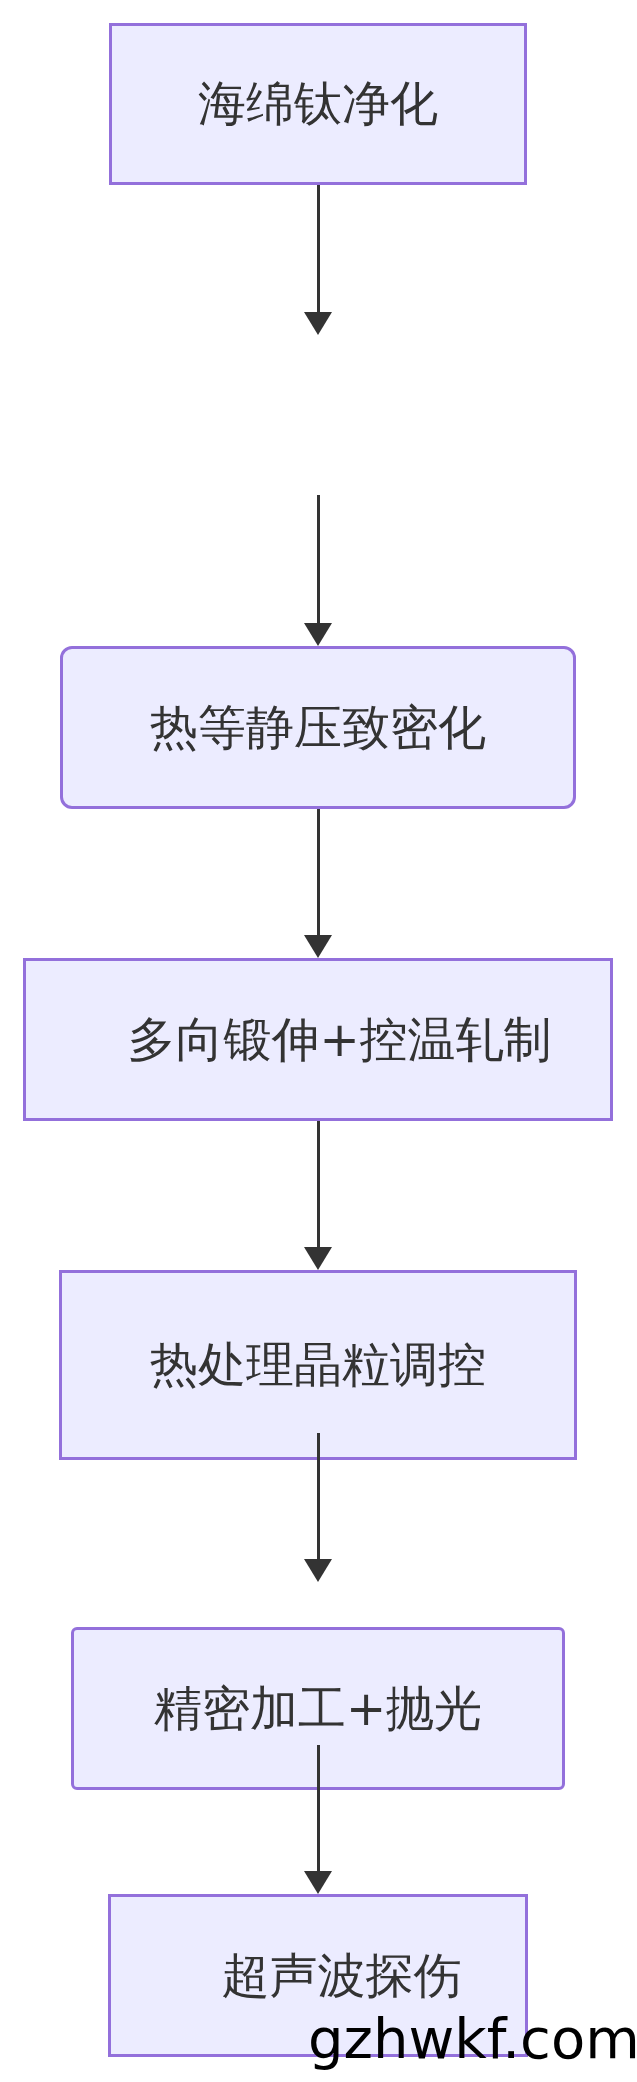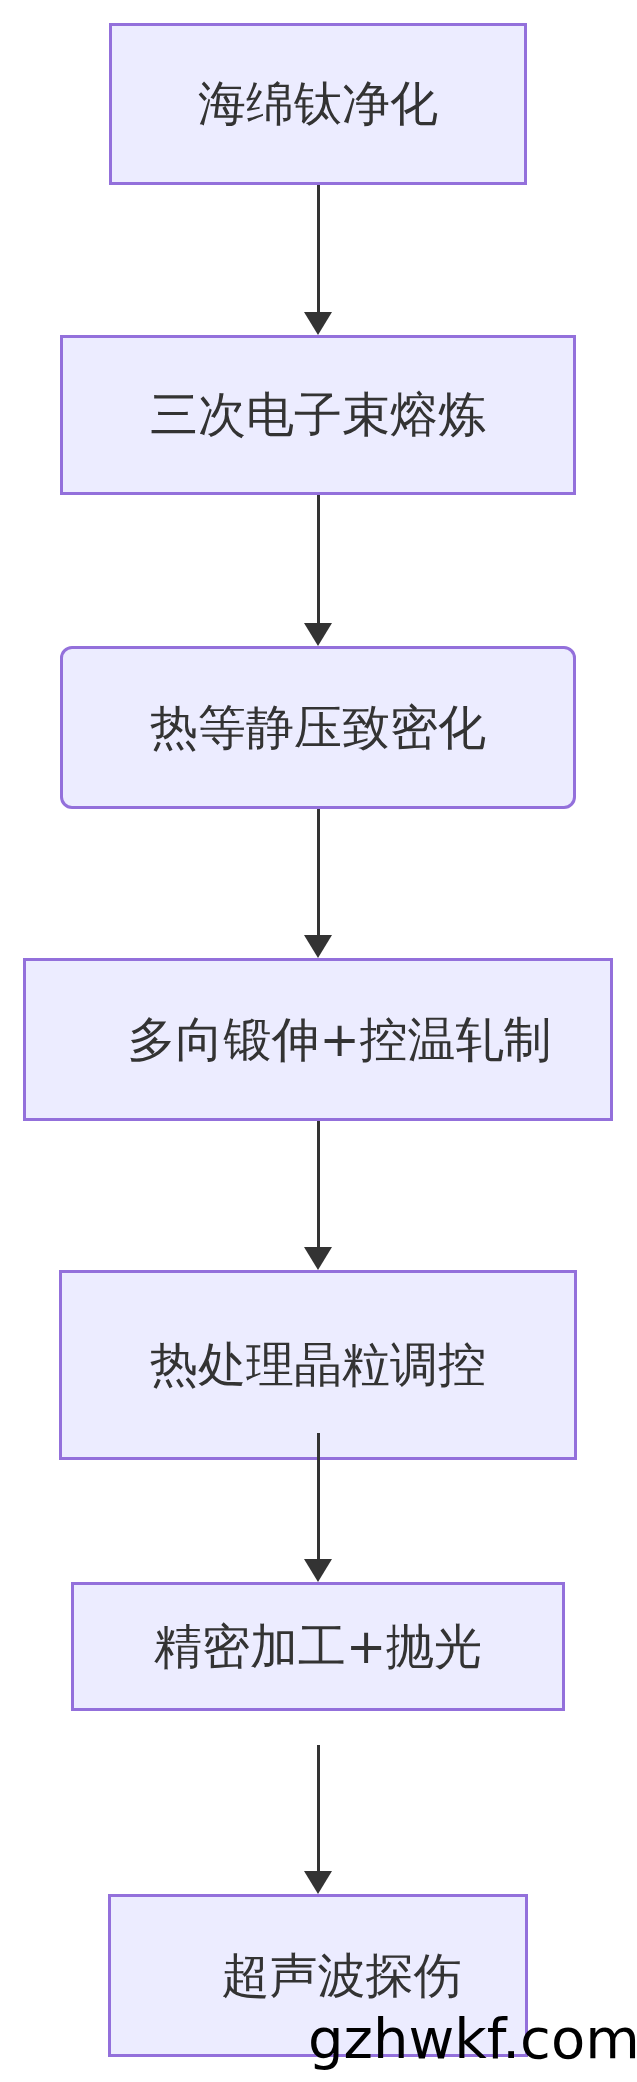--- a/index.html
+++ b/index.html
@@ -23,21 +23,21 @@
     line-height: 1.2;
     color: var(--text, #333333);
     text-align: right;
     white-space: nowrap;
   }
   .n1 { left: 109px; top: 23px;   width: 418px; height: 162px; }
   .n2 { left: 60px;  top: 335px;  width: 516px; height: 160px; }
   .n3 { left: 60px;  top: 646px;  width: 516px; height: 163px; border-radius: 12px; }
   .n4 { left: 23px;  top: 958px;  width: 590px; height: 163px; padding-left: 43px; }
   .n5 { left: 59px;  top: 1270px; width: 518px; height: 190px; }
-  .n6 { left: 71px;  top: 1582px; width: 494px; height: 129px; }
+  .n6 { left: 71px;  top: 1627px; width: 494px; height: 163px; border-radius: 6px; }
   .n7 { left: 108px; top: 1894px; width: 420px; height: 163px; padding-left: 47px; }
 
   .arrow {
     position: absolute;
     left: 304px;             
     width: 28px;
     display: flex;
     flex-direction: column;
     align-items: center;
   }
@@ -78,23 +78,20 @@
 
   <div class="node n1">
     <span>海绵钛净化</span>
   </div>
 
   <div class="arrow a1">
     <div class="shaft"></div>
     <div class="head"></div>
   </div>
 
-  <div class="node n2">
-    <span>三次电子束熔炼</span>
-  </div>
 
   <div class="arrow a2">
     <div class="shaft"></div>
     <div class="head"></div>
   </div>
 
   <div class="node n3">
     <span>热等静压致密化</span>
   </div>
 

